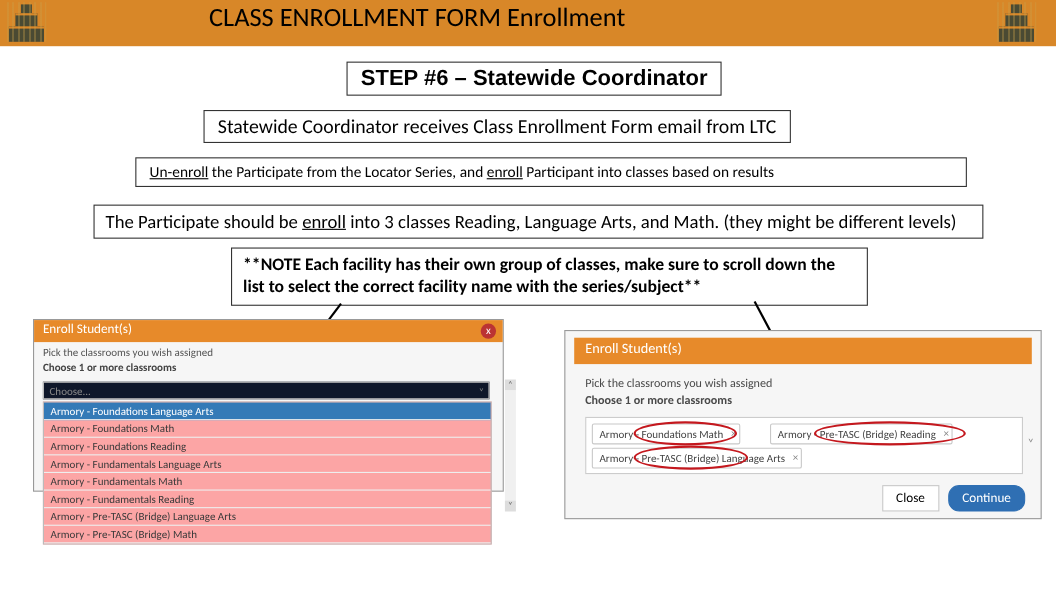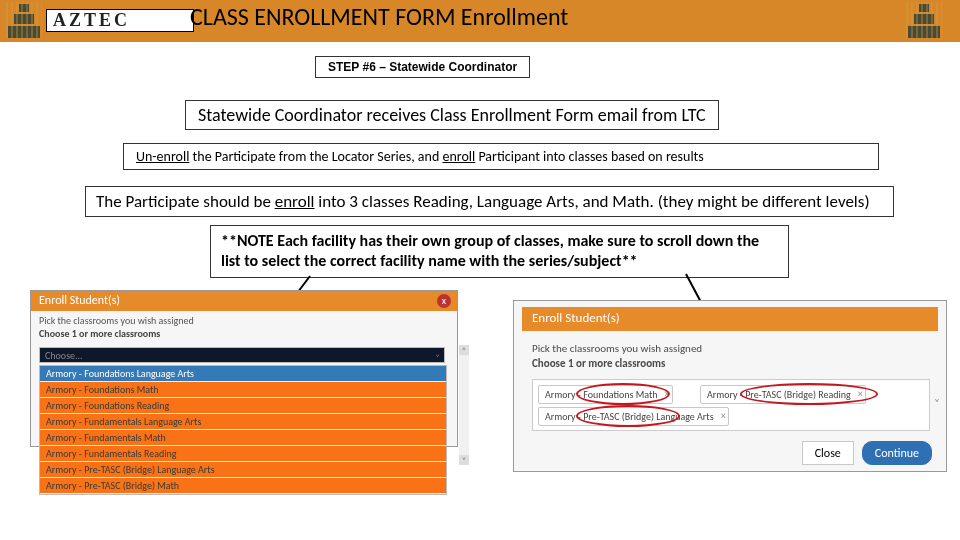--- a/index.html
+++ b/index.html
@@ -6,38 +6,38 @@
   .slide { position:relative; width:960px; height:540px; }
   
   .banner { position:absolute; top:0; left:0; width:960px; height:42px; background:#d88728; }
   .banner .logo-group { position:absolute; top:2px; display:flex; align-items:center; gap:4px; }
   .banner .logo-group.left { left:6px; }
   .banner .logo-group.right { right:18px; }
   .banner .logo-text { width:148px; height:23px; background:#fff; border:1px solid #000; display:flex; align-items:center; justify-content:flex-start; font-family:"Times New Roman",serif; font-weight:bold; font-size:18px; letter-spacing:3px; padding-left:6px; box-sizing:border-box; color:#222; }
   .banner .title { position:absolute; left:190px; top:2px; color:#000; font-size:24px; font-family: Calibri, Arial, sans-serif; font-weight:400; }
   
   .box { position:absolute; border:1px solid #333; background:#fff; font-size:17px; padding:3px 12px; }
-  .step-box { left:315px; top:56px; font-family: Verdana, sans-serif; font-weight:bold; font-size:12px; }
+  .step-box { left:315px; top:56px; font-family: Verdana, sans-serif; font-weight:bold; font-size:20px; }
   .line2 { left:185px; top:100px; font-size:18px;text-align:center; }
   .line3 { left:123px; top:143px; width:730px; font-size:14px; text-align:left; padding:4px 12px; }
   .line4 { left:85px; top:186px; width:787px; font-size:17px; padding:4px 10px; }
   .note { left:210px; top:225px; width:557px; font-size:16px; font-weight:bold; line-height:1.28; padding:5px 10px; }
   .u { text-decoration: underline; }
   
   .arrow-shaft { position:absolute; background:#000; height:2px; transform-origin: left center; }
   .arrow-head { position:absolute; width:0; height:0; border-left:10px solid #000; border-top:6px solid transparent; border-bottom:6px solid transparent; transform-origin:left center; }
   
   .shot { position:absolute; border:1px solid #999; background:#f6f6f6; }
   .shotL { left:30px; top:290px; width:426px; height:155px; }
   .shotL .obar { position:absolute; top:0; left:0; right:0; height:20px; background:#e78a2a; color:#fff; font-size:12px; padding:2px 8px; box-sizing:border-box; }
   .shotL .obar .closex { position:absolute; right:6px; top:3px; width:14px; height:14px; background:#b33; border-radius:50%; color:#fff; font-size:10px; text-align:center; line-height:14px; }
   .shotL .instr { position:absolute; top:23px; left:8px; font-size:10px; color:#555; line-height:1.3; }
   .shotL .choose { position:absolute; top:56px; left:8px; width:406px; height:16px; border:1px solid #bbb; background:#0f172a; font-size:10px; color:#888; padding:1px 5px; box-sizing:border-box; }
   .shotL .choose .chev { position:absolute; right:4px; top:3px; font-size:9px; color:#888; }
-  .shotL .dropdown { position:absolute; top:74px; left:8px; width:406px; border:1px solid #bbb; background:#f97316; font-size:10px; color:#3a3a3a; }
+  .shotL .dropdown { position:absolute; top:74px; left:8px; width:406px; border:1px solid #bbb; background:#fca5a5; font-size:10px; color:#3a3a3a; }
   .shotL .dropdown .opt { padding:1px 6px; border-bottom:1px solid #eee; white-space:nowrap; }
   .shotL .dropdown .opt.hl { background:#347ab7; color:#fff; }
   .shotL .scroll { position:absolute; right:-12px; top:54px; width:10px; height:120px; }
   .shotL .scroll .up, .shotL .scroll .dn { width:10px; height:10px; background:#ddd; font-size:8px; text-align:center; line-height:10px; color:#666; }
   .shotL .scroll .track { width:10px; height:100px; background:#f0f0f0; }
   .shotL .scroll .dn { position:absolute; bottom:0; }
   
   .shotR { left:513px; top:300px; width:432px; height:170px; }
   .shotR .obar { position:absolute; top:6px; left:8px; right:8px; height:24px; background:#e78a2a; color:#fff; font-size:13px; padding:3px 10px; box-sizing:border-box; }
   .shotR .instr { position:absolute; top:40px; left:18px; font-size:11px; color:#4a4a4a; line-height:1.4; }
@@ -62,21 +62,20 @@
 <div class="slide">
 
   <div class="banner">
     <div class="logo-group left">
       <div class="pyr">
         <div class="top"></div>
           <div class="mid"></div>
           <div class="base"></div>
           <div class="bars"></div>
       </div>
-      <div class="logo-text">AZTEC</div>
     </div>
     <div class="title">CLASS ENROLLMENT FORM Enrollment</div>
     <div class="logo-group right">
       <div class="pyr">
         <div class="top"></div>
           <div class="mid"></div>
           <div class="base"></div>
           <div class="bars"></div>
       </div>
     </div>

